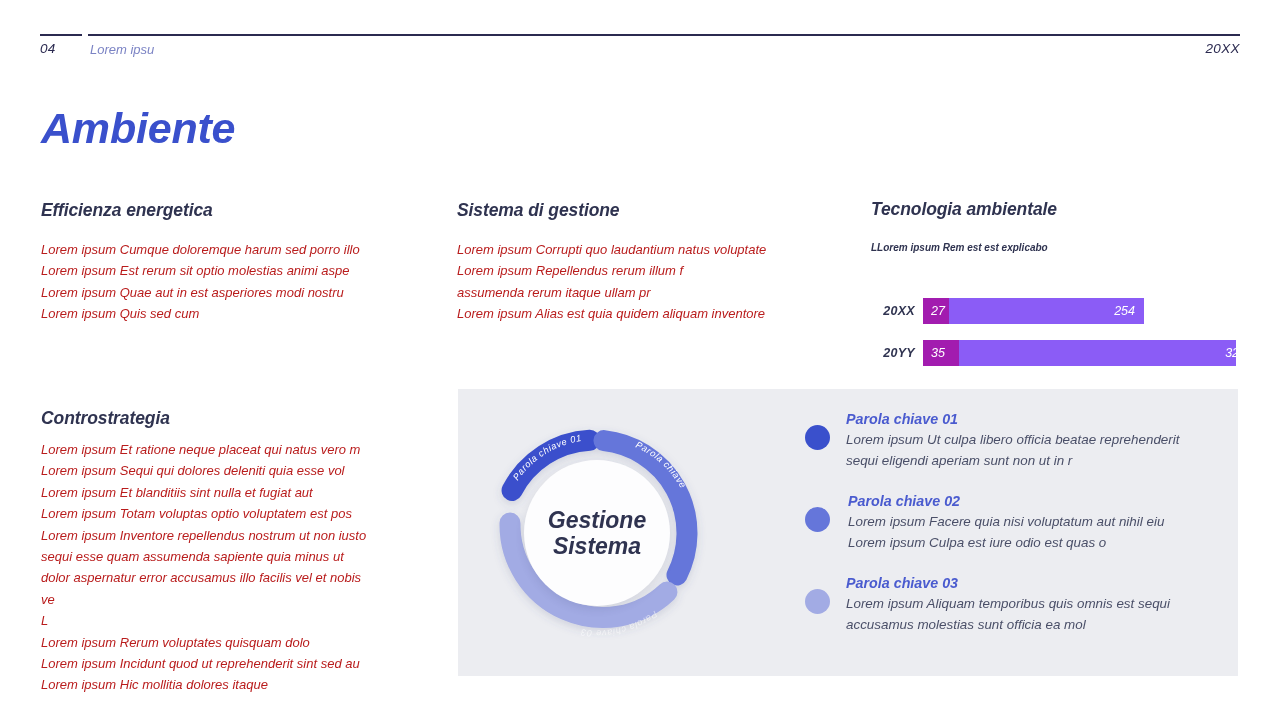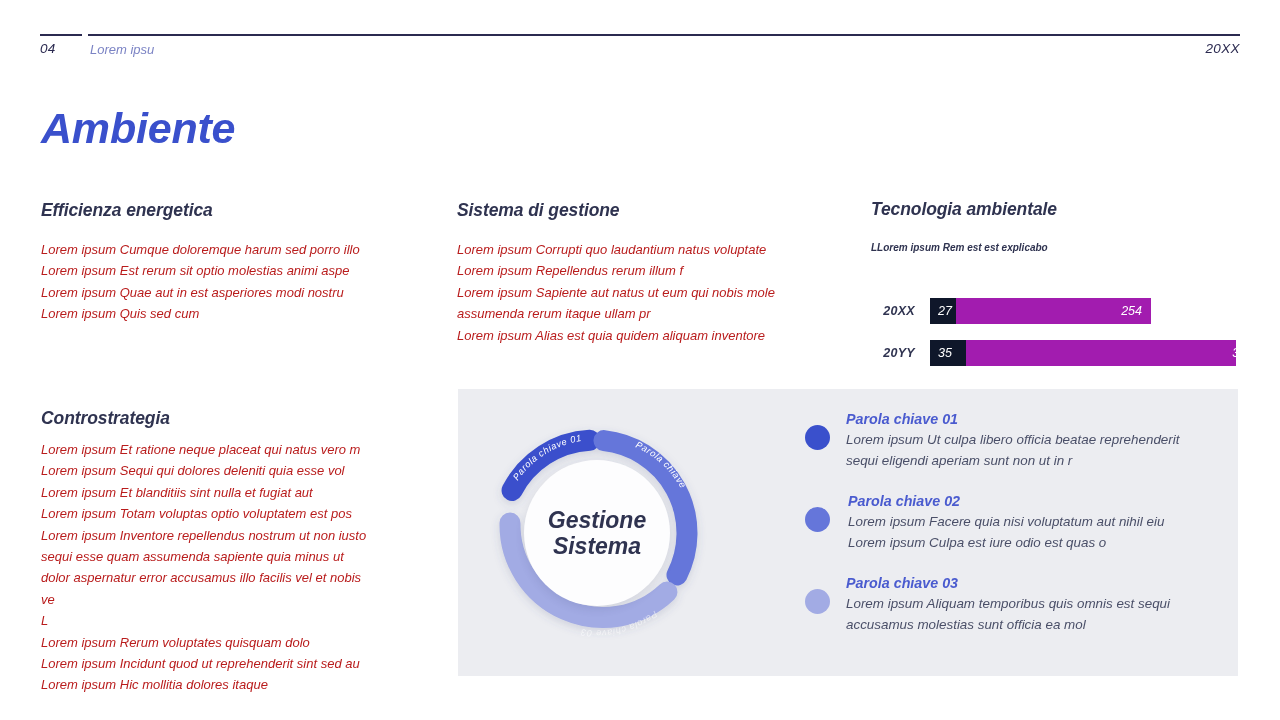--- a/index.html
+++ b/index.html
@@ -34,22 +34,22 @@
   .col2 .lines{margin-top:18px;}
   .col3{position:absolute;left:871px;top:199px;width:400px;}
 
   
   .chart-sub{font-size:10px;font-weight:bold;color:#2f3350;margin-top:22px;}
   .chart{position:relative;margin-top:22px;}
   .bar-row{position:relative;height:26px;margin-bottom:16px;display:flex;align-items:center;}
   .bar-cat{width:44px;text-align:right;font-size:12.5px;font-weight:bold;color:#2f3350;letter-spacing:.3px;margin-right:8px;}
   .bar-track{position:relative;height:26px;display:flex;}
   .seg{height:26px;display:flex;align-items:center;position:relative;}
-  .seg-a{background:#0f172a;margin-left:7px;}
-  .seg-b{background:#a21caf;}
+  .seg-a{background:#a21caf;}
+  .seg-b{background:#8b5cf6;}
   .seg .val{font-size:12.5px;color:#ffffff;position:absolute;}
   .seg-a .val{left:8px;}
   .seg-b .val{right:9px;}
 
   
   .col4{position:absolute;left:41px;top:408px;width:400px;}
   .col4 .lines{margin-top:10px;}
 
   
   .panel{position:absolute;left:458px;top:389px;width:780px;height:287px;background:#ecedf1;}
@@ -95,21 +95,20 @@
       <div class="body-line">Lorem ipsum Quae aut in est asperiores modi nostru</div>
       <div class="body-line">Lorem ipsum Quis sed cum</div>
     </div>
   </div>
 
   <div class="col2">
     <div class="h2">Sistema di gestione</div>
     <div class="lines">
       <div class="body-line">Lorem ipsum Corrupti quo laudantium natus voluptate</div>
       <div class="body-line">Lorem ipsum Repellendus rerum illum f</div>
-      <div class="body-line">Lorem ipsum Sapiente aut natus ut eum qui nobis mole</div>
       <div class="body-line">assumenda rerum itaque ullam pr</div>
       <div class="body-line">Lorem ipsum Alias est quia quidem aliquam inventore</div>
     </div>
   </div>
 
   <div class="col3">
     <div class="h2">Tecnologia ambientale</div>
     <div class="chart-sub">LLorem ipsum Rem est est explicabo</div>
   </div>
 

